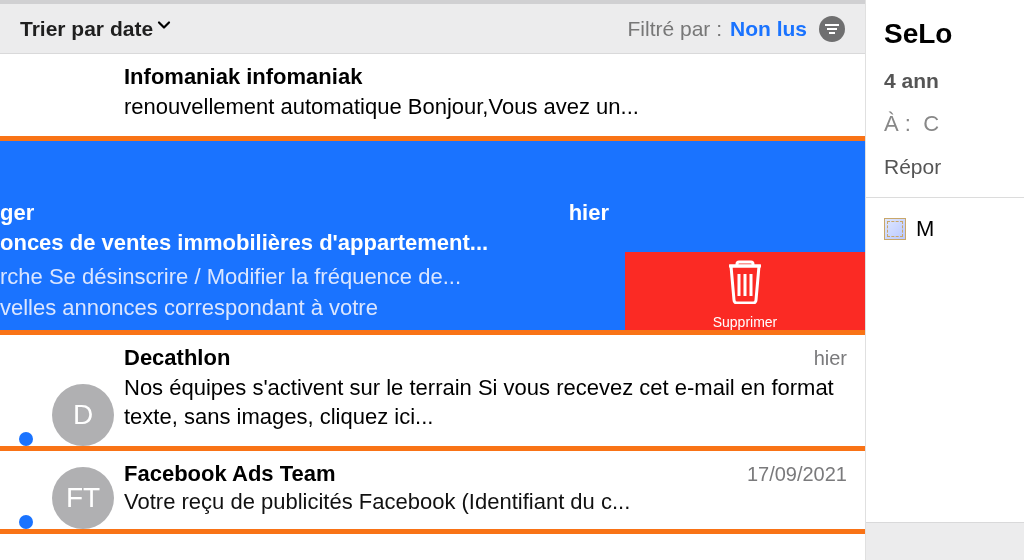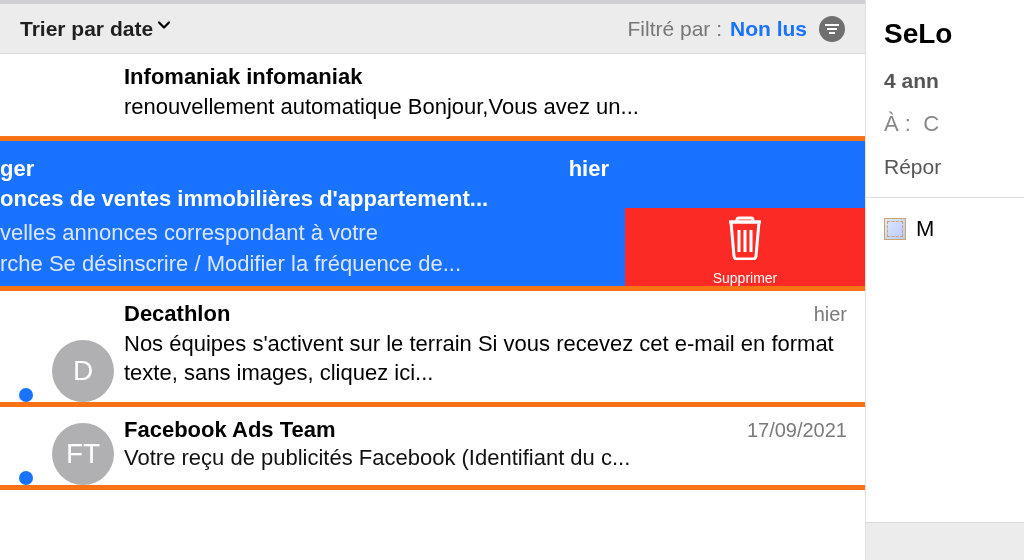--- a/index.html
+++ b/index.html
@@ -72,21 +72,21 @@
       min-width: 0;
     }
     .line1 {
       display: flex; align-items: baseline;
     }
     .sender { font-weight: 700; font-size: 22px; flex: 1; white-space: nowrap; overflow: hidden; text-overflow: ellipsis; }
     .date { color: #7a7a7c; font-size: 20px; }
     .subject { font-size: 22px; color: #111; margin-top: 2px; white-space: nowrap; overflow: hidden; text-overflow: ellipsis; }
     .preview { font-size: 22px; color: #000000; margin-top: 2px; line-height: 1.35; max-height: 2.8em; overflow: hidden; }
     
-    .row.swiped { background: #1a73ff; color: #fff; height: 150px; }
+    .row.swiped { background: #1a73ff; color: #fff; height: 194px; }
     .swiped-left {
       width: 625px; padding: 6px 0 6px 0;
     }
     .swiped-left .hdr {
       display: flex; font-weight: 700; font-size: 22px; color: #fff;
     }
     .swiped-left .hdr .sub { flex:1; white-space: nowrap; overflow: hidden; text-overflow: ellipsis; }
     .swiped-left .hdr .d { font-weight: 600; padding-right: 16px; }
     .swiped-left .title { font-weight: 700; font-size: 22px; color: #fff; margin-top: 4px; white-space: nowrap; overflow: hidden; text-overflow: ellipsis; }
     .swiped-left .body { font-size: 22px; color: #dbe6ff; margin-top: 6px; line-height: 1.4; }
@@ -164,22 +164,22 @@
     </div>
 
     <div class="row swiped">
       <div class="swiped-left">
         <div class="hdr">
           <span class="sub">ger</span>
           <span class="d">hier</span>
         </div>
         <div class="title">onces de ventes immobilières d'appartement...</div>
         <div class="body">
+          <div>rche Se désinscrire / Modifier la fréquence de...</div>
           <div>velles annonces correspondant à votre</div>
-          <div>rche Se désinscrire / Modifier la fréquence de...</div>
         </div>
       </div>
       <div class="delete-action">
         <span class="trash-icon">
           <svg width="48" height="52" viewBox="0 0 48 52" fill="none">
             <path d="M10 14h28l-3 34a3 3 0 0 1-3 3H16a3 3 0 0 1-3-3L10 14z" stroke="#fff" stroke-width="3" fill="none"></path>
             <path d="M8 14h32M18 10h12a2 2 0 0 1 2 2v2H16v-2a2 2 0 0 1 2-2z" stroke="#fff" stroke-width="3" fill="none"></path>
             <path d="M18 22v22M24 22v22M30 22v22" stroke="#fff" stroke-width="3"></path>
           </svg>
         </span>

